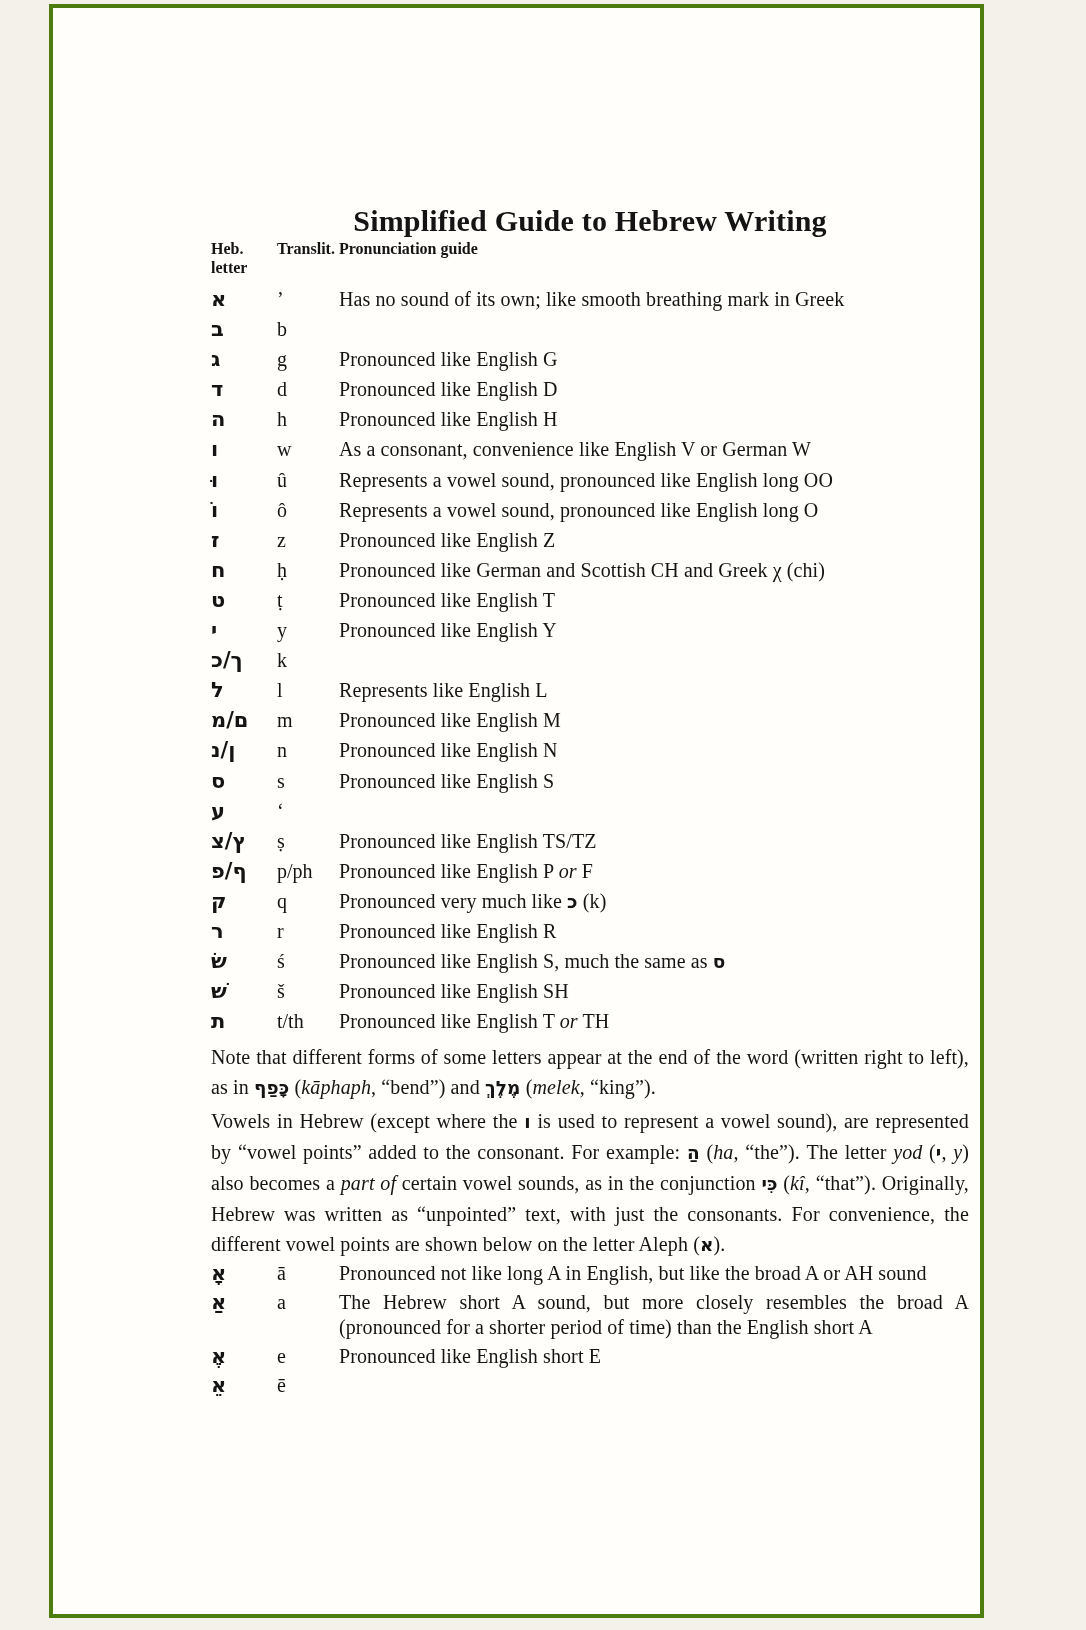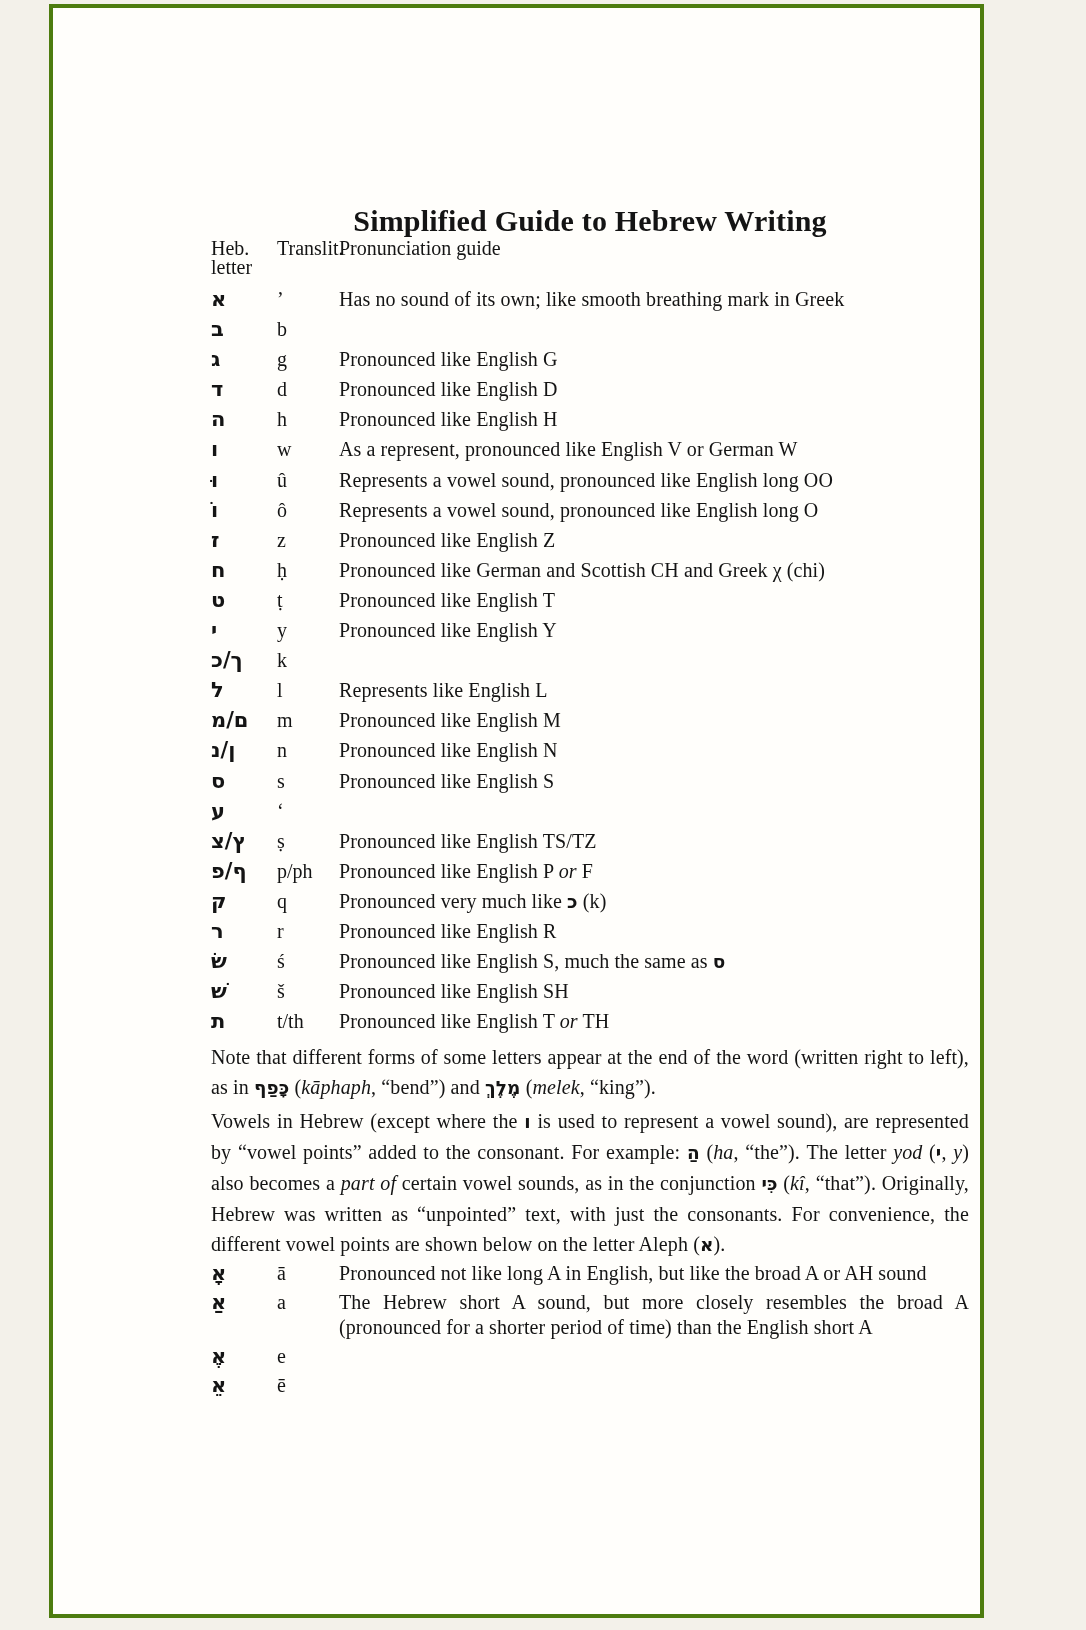--- a/index.html
+++ b/index.html
@@ -22,21 +22,21 @@
 
   .title{
     position:absolute;top:196px;left:0;width:758px;
     text-align:center;margin:0;
     font-size:30px;font-weight:700;letter-spacing:.2px;
   }
 
   .thead{
     position:absolute;top:231px;left:0;
     display:flex;align-items:flex-start;
-    font-weight:400;font-size:20px;line-height:19px;
+    font-weight:700;font-size:16px;line-height:19px;
   }
   .hc1{width:66px;}
   .hc2{width:62px;}
 
   .ctable{position:absolute;top:276px;left:0;width:758px;}
   .crow{display:flex;align-items:baseline;height:30.1px;line-height:30.1px;}
   .crow .c-desc{white-space:nowrap;}
 
   .c-letter{
     width:66px;flex:0 0 66px;
@@ -107,21 +107,21 @@
 
   <div class="row crow">
     <span class="c-letter">ה</span>
     <span class="c-translit">h</span>
     <span class="c-desc"><span>Pronounced like English H</span></span>
   </div>
 
   <div class="row crow">
     <span class="c-letter">ו</span>
     <span class="c-translit">w</span>
-    <span class="c-desc"><span>As a represent, pronounced like English V or German W</span></span>
+    <span class="c-desc"><span>As a consonant, convenience like English V or German W</span></span>
   </div>
 
   <div class="row crow">
     <span class="c-letter">וּ</span>
     <span class="c-translit">û</span>
     <span class="c-desc"><span>Represents a vowel sound, pronounced like English long OO</span></span>
   </div>
 
   <div class="row crow">
     <span class="c-letter">וֹ</span>
@@ -243,20 +243,21 @@
 
   <div class="row vrow">
     <span class="c-letter">אַ</span>
     <span class="c-translit">a</span>
     <span class="c-desc"><span>The Hebrew short A sound, but more closely resembles the broad A (pronounced for a shorter period of time) than the English short A</span></span>
   </div>
 
   <div class="row vrow">
     <span class="c-letter">אֶ</span>
     <span class="c-translit">e</span>
+    <span class="c-desc"><span>Pronounced like English short E</span></span>
   </div>
 
   <div class="row vrow">
     <span class="c-letter">אֵ</span>
     <span class="c-translit">ē</span>
   </div>
 </div>
 
   </div>
 </div>

